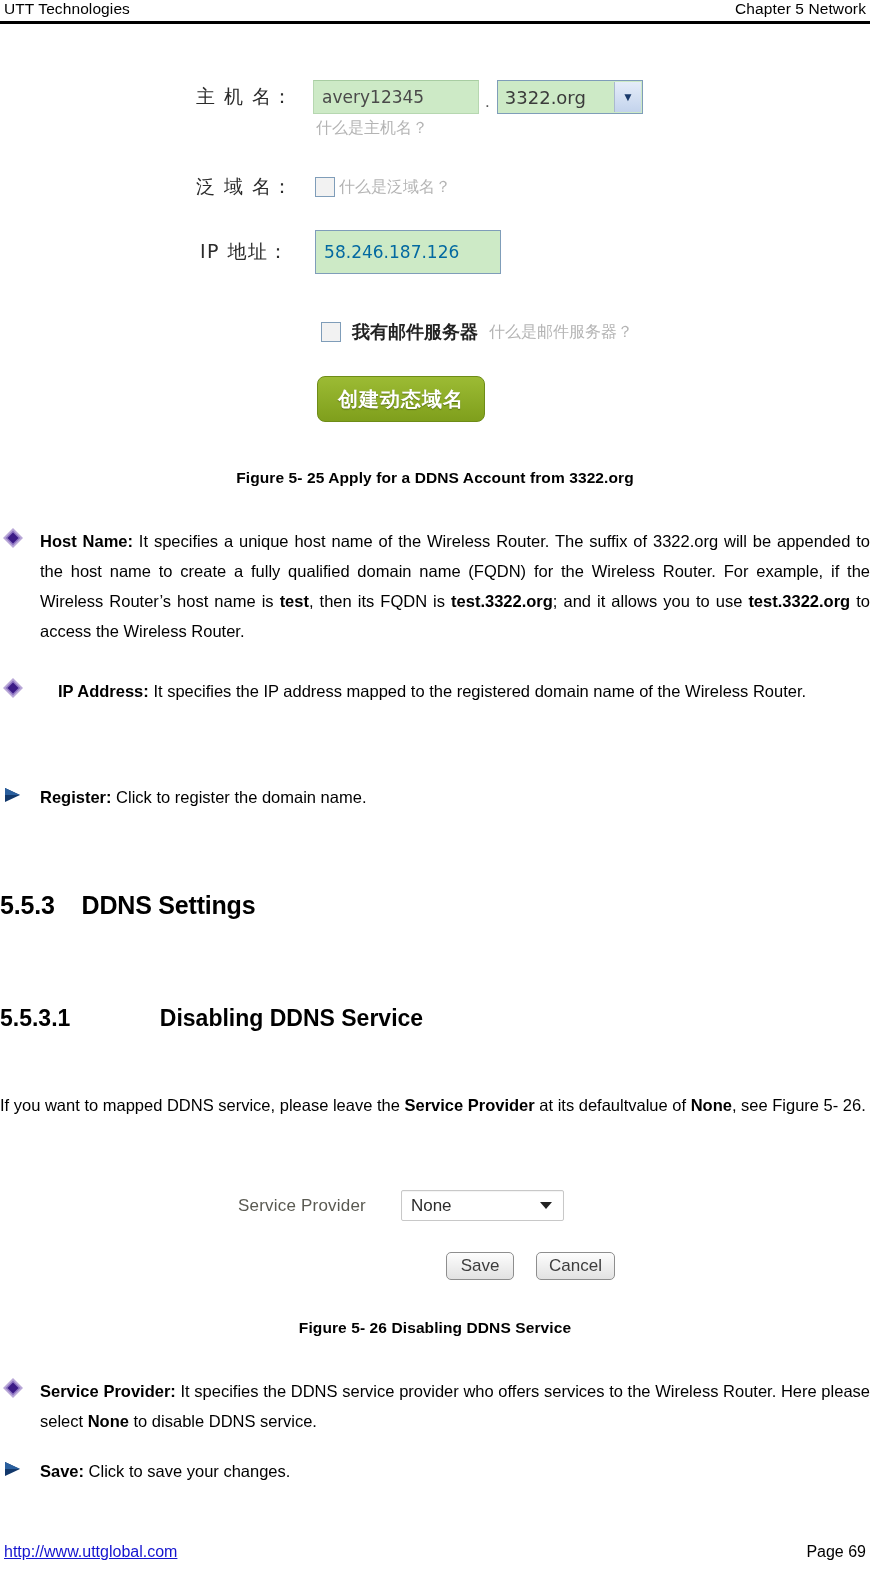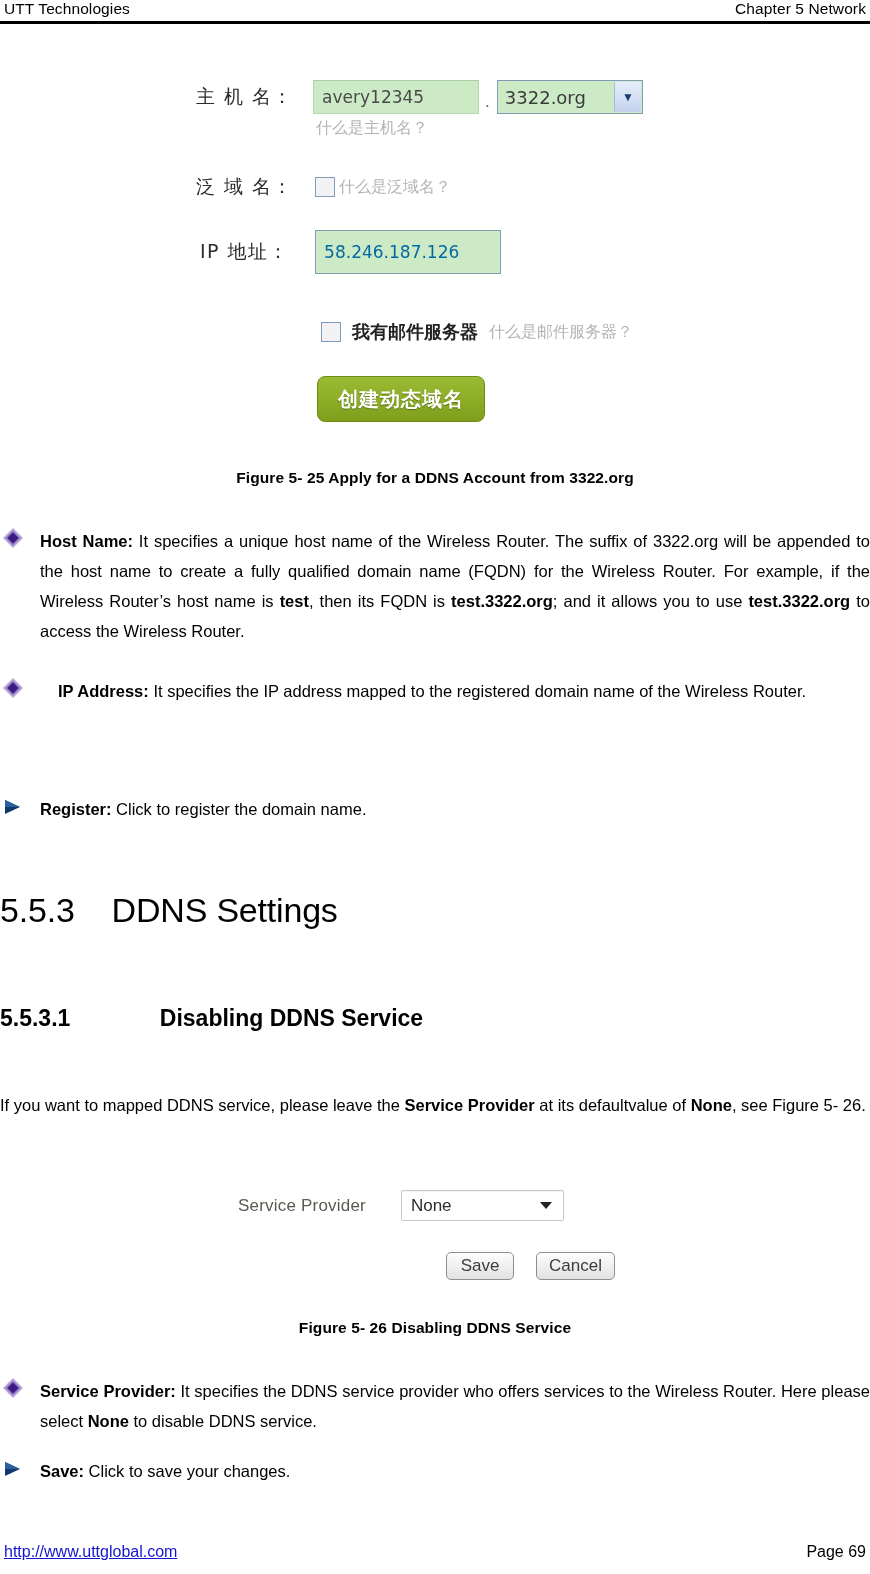--- a/index.html
+++ b/index.html
@@ -223,32 +223,32 @@
     margin-left: 40px;
     font-size: 16.5px;
     line-height: 30px;
     text-align: justify;
     text-justify: inter-word;
     color: #000;
   }
   .bullet-text b { font-weight: bold; }
   .blk-host { top: 526px; }
   .blk-ip   { top: 676px; padding-left: 18px; }
-  .blk-reg  { top: 782px; margin-top: 12px; }
+  .blk-reg  { top: 782px; }
   .blk-sp   { top: 1376px; }
   .blk-save { top: 1456px; }
   .blk-reg .bullet-text,
   .blk-save .bullet-text { text-align: left; }
 
   
   .h-sec {
     position: absolute;
     left: 0px;
-    font-size: 34px;
-    font-weight: normal;
+    font-size: 25px;
+    font-weight: bold;
     letter-spacing: -0.2px;
     white-space: pre;
   }
   .h-553 { top: 891px; }
   .h-5531 {
     position: absolute;
     left: 0px;
     top: 1005px;
     font-size: 23px;
     font-weight: bold;

